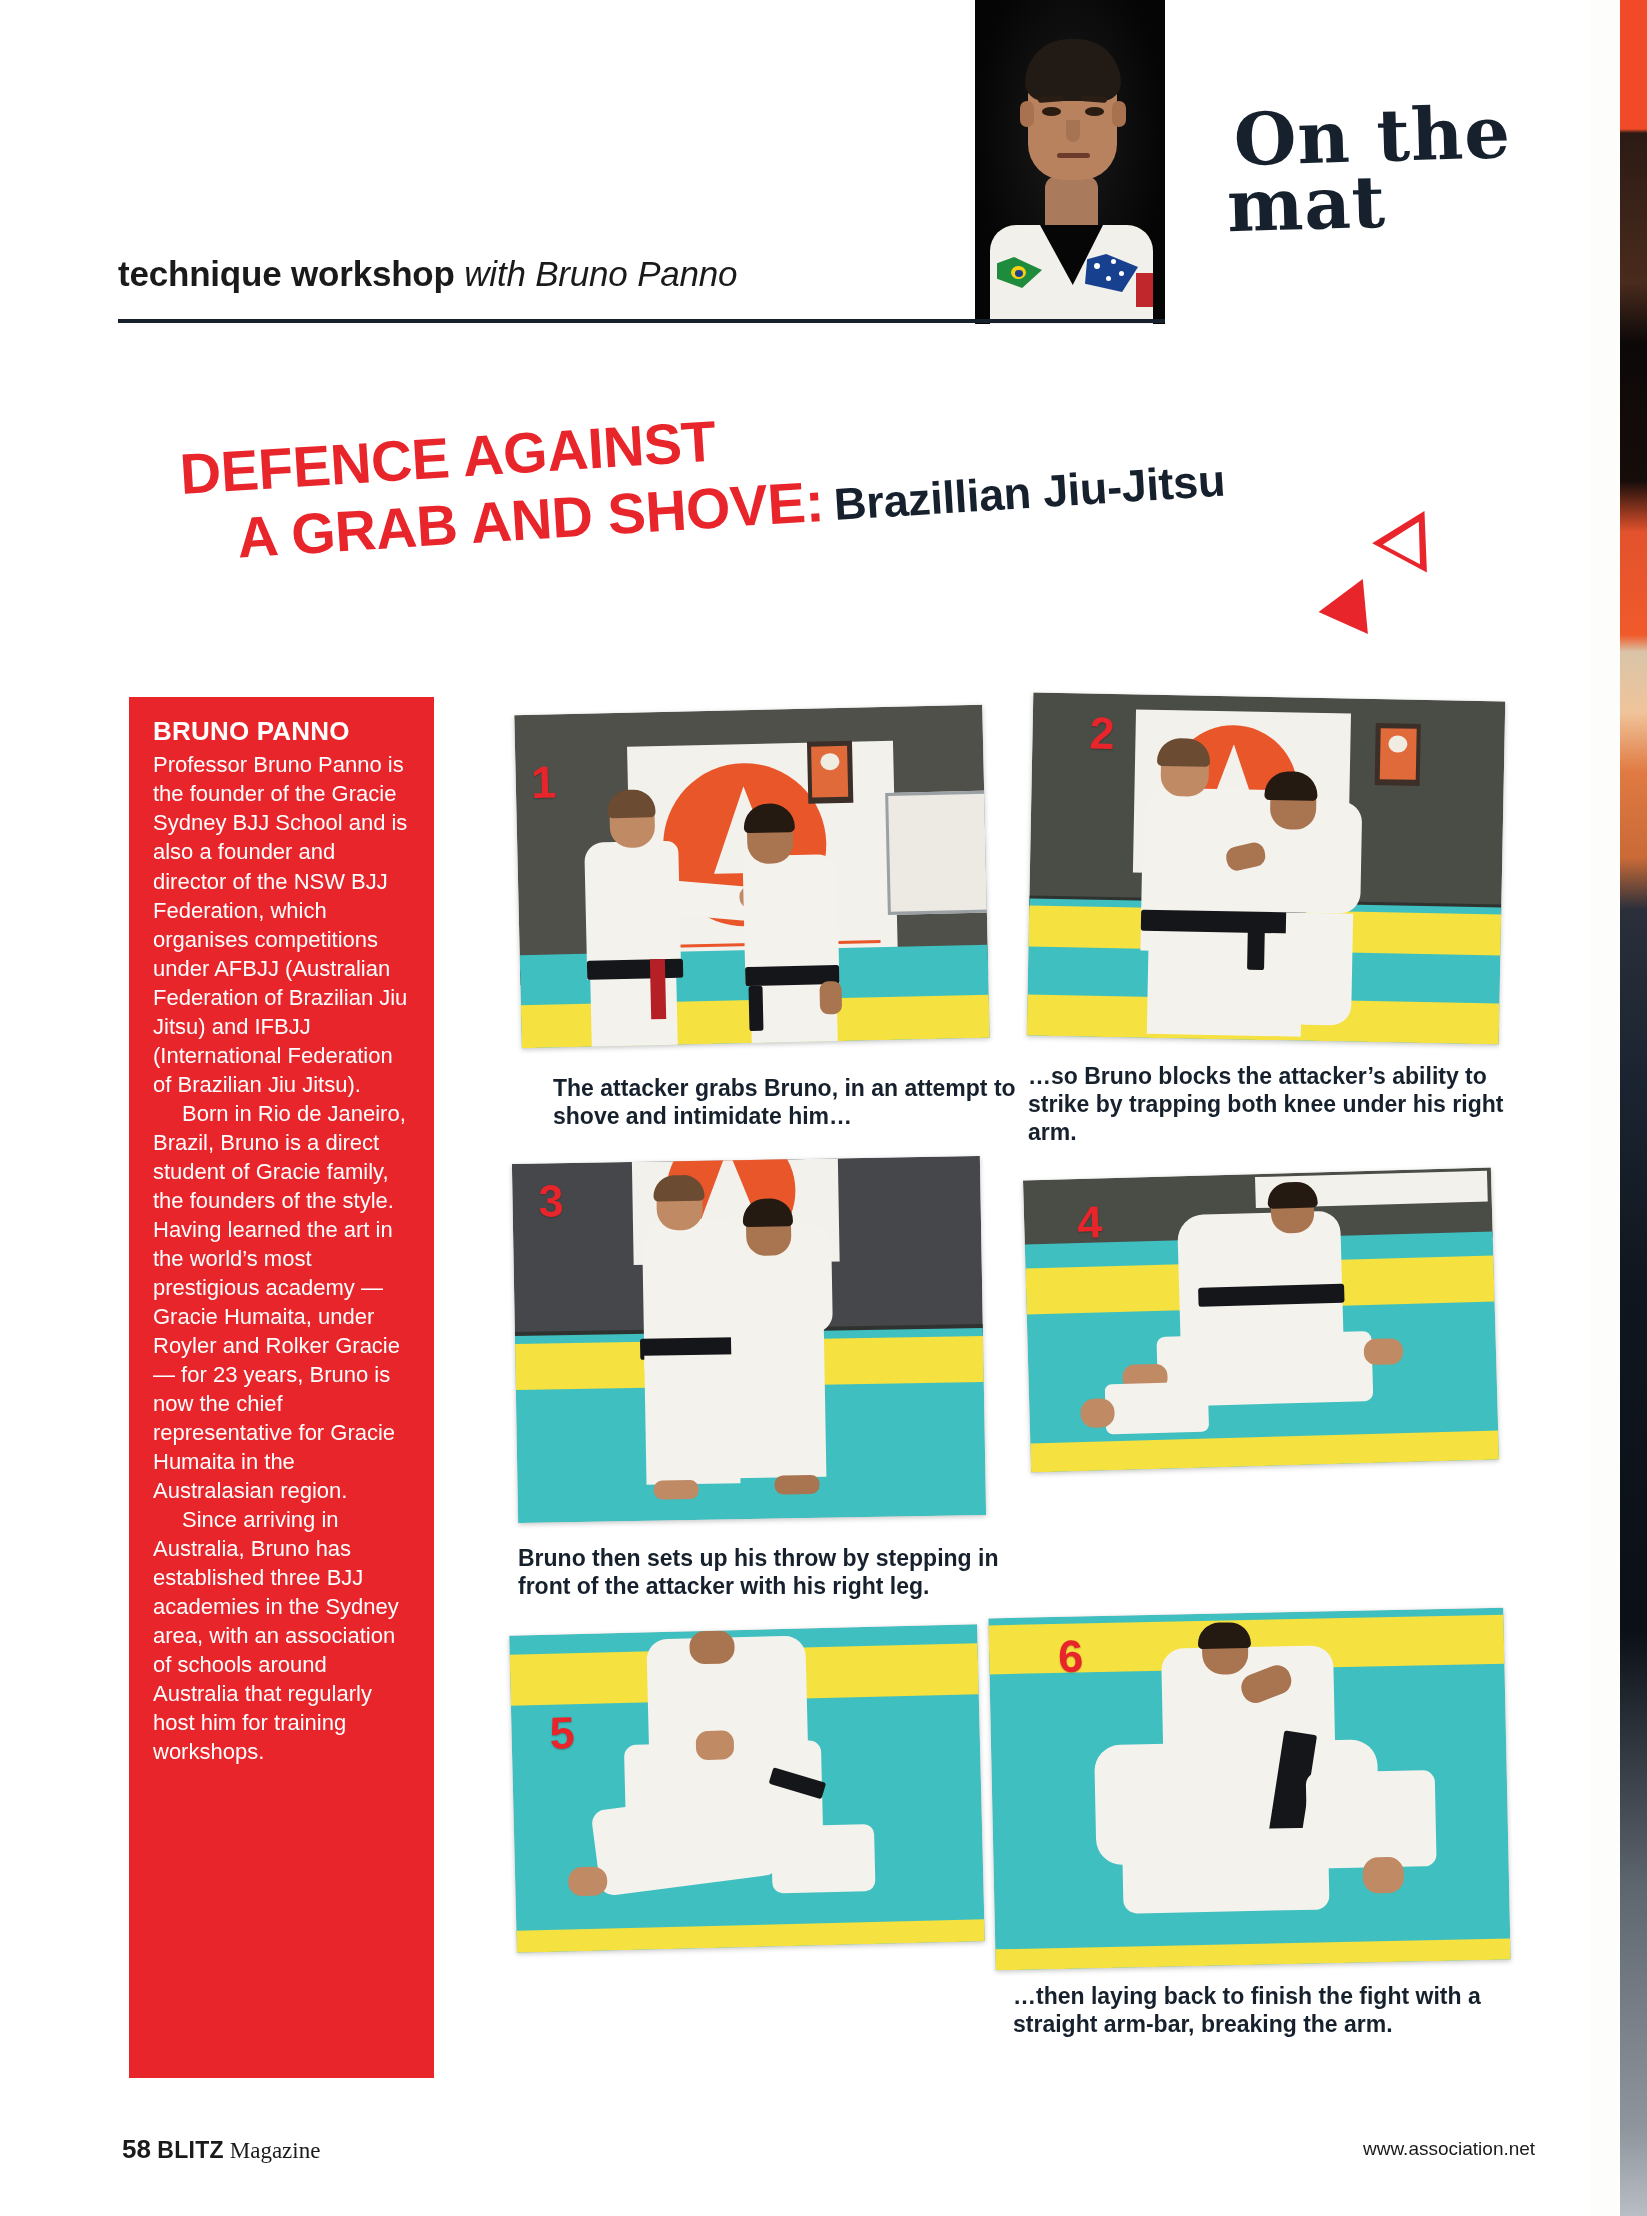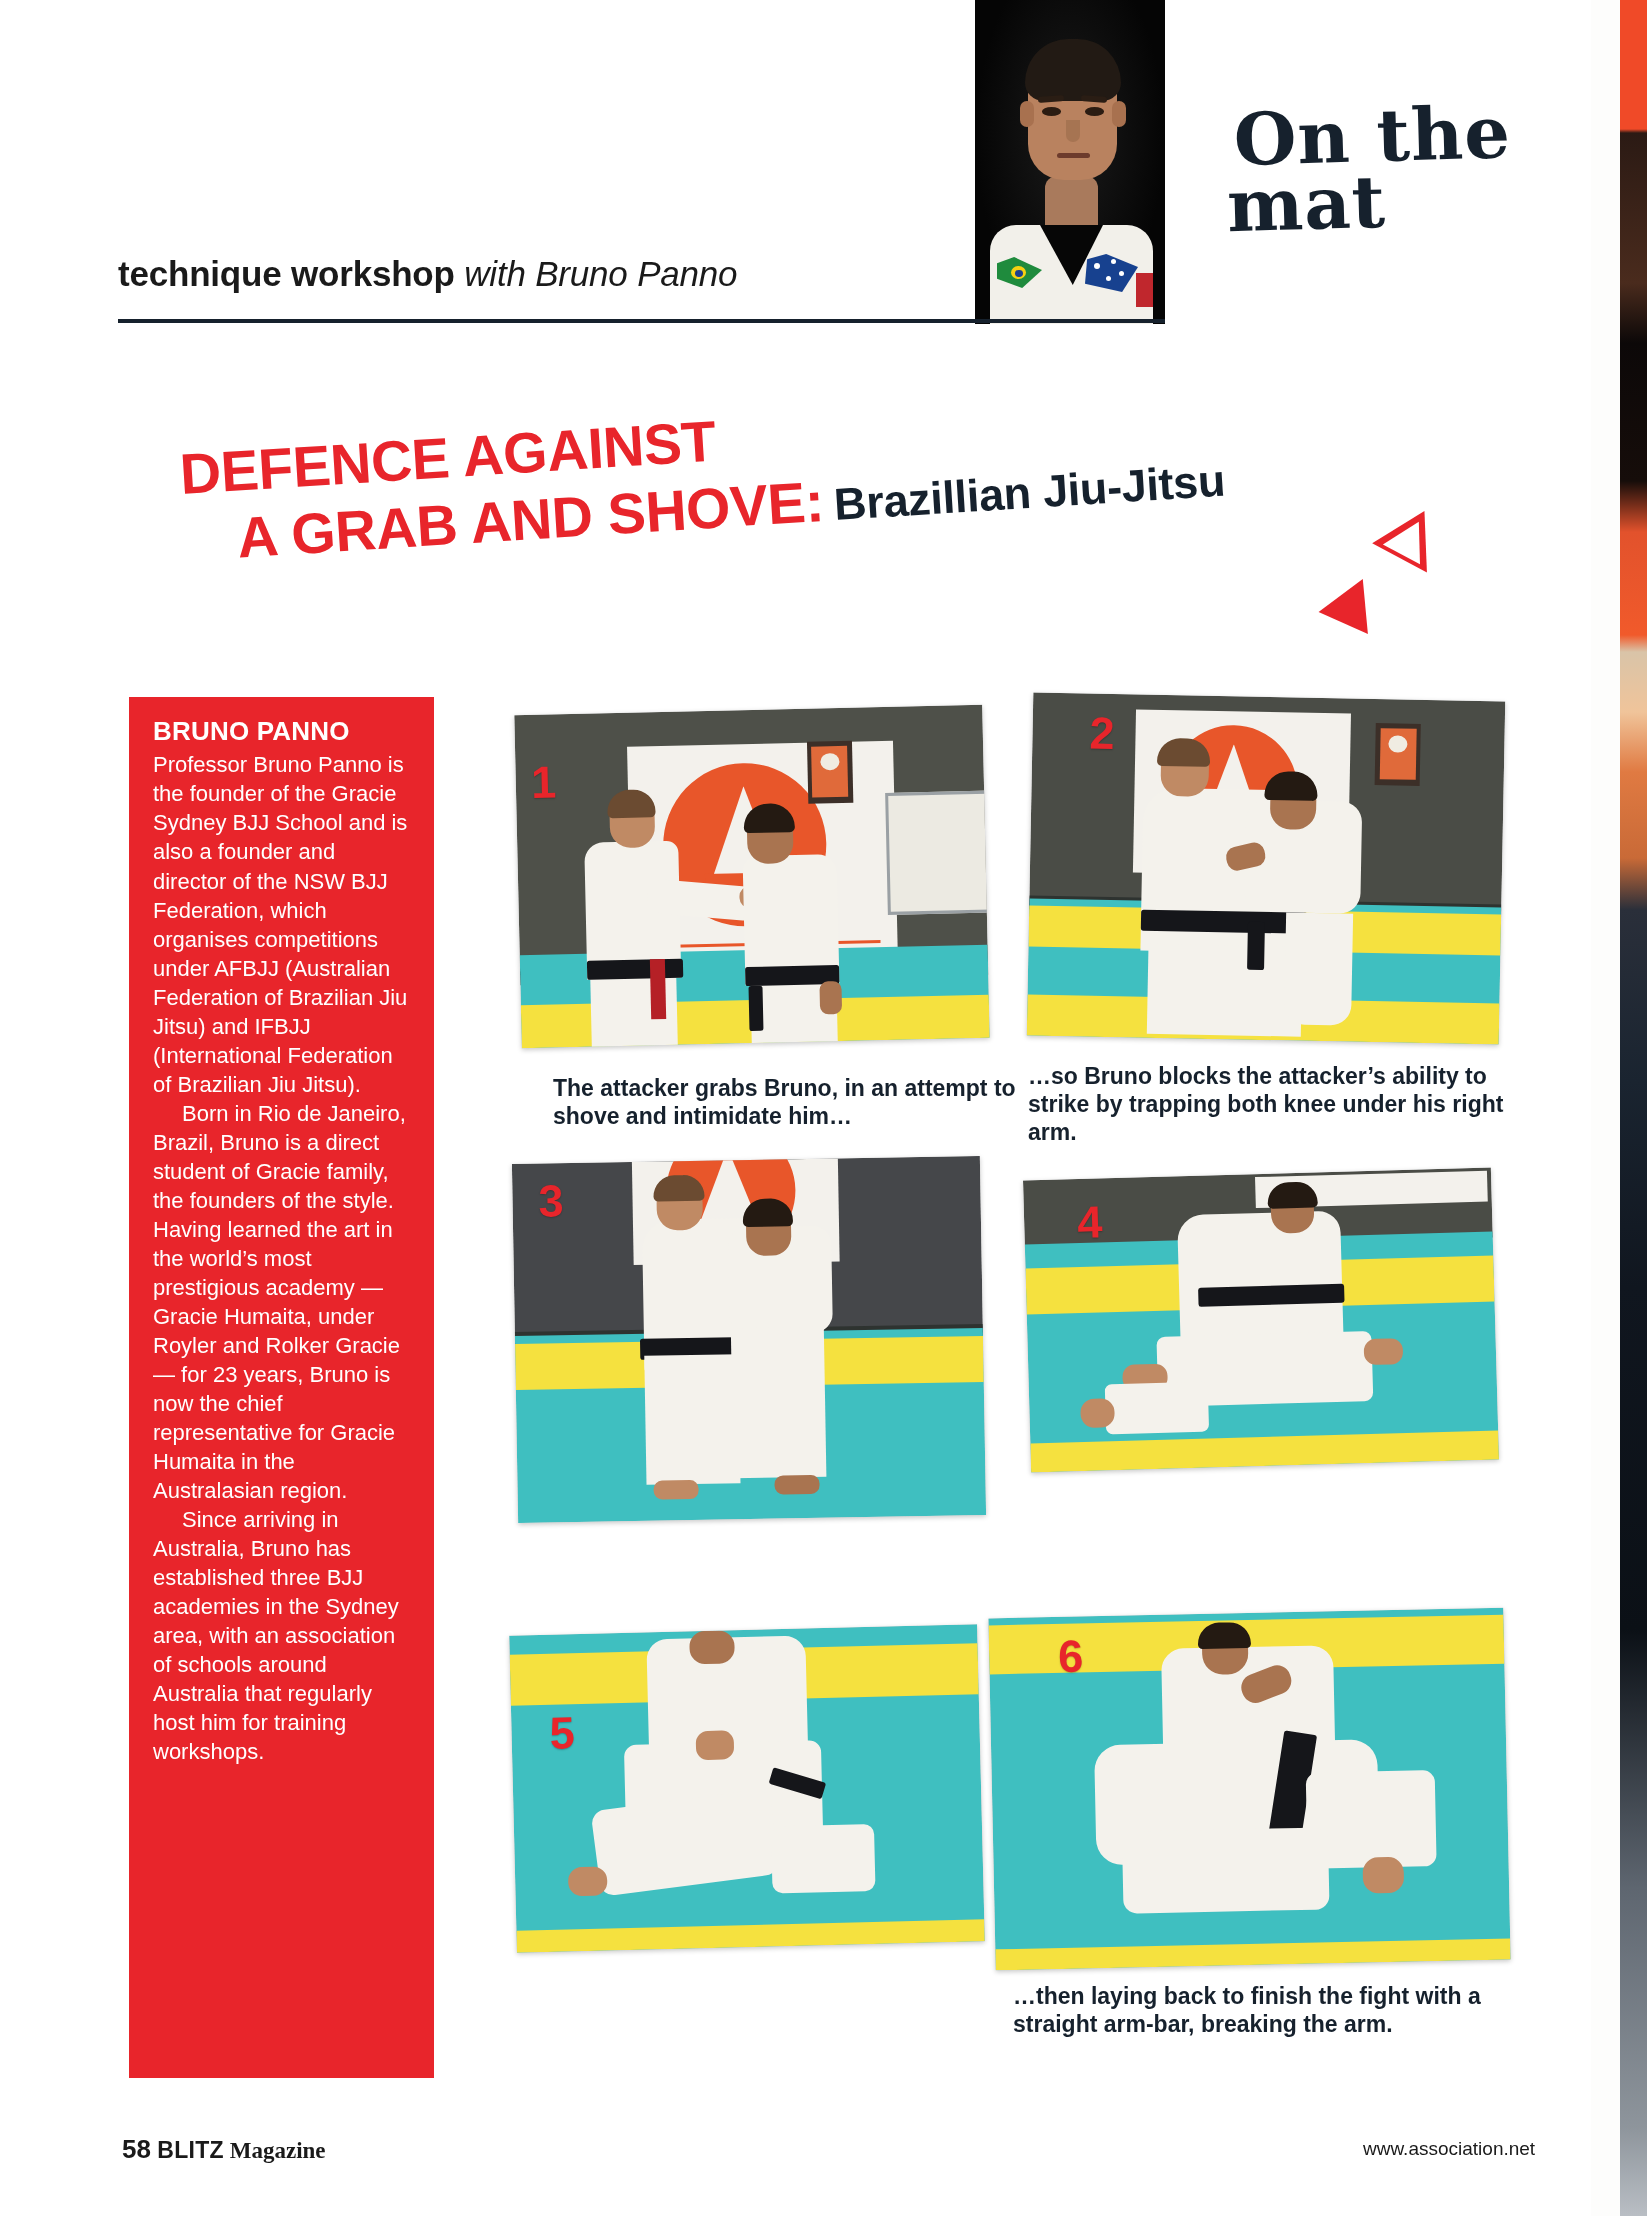--- a/index.html
+++ b/index.html
@@ -164,21 +164,21 @@
   .skin-d{position:absolute;background:#a97450;}
   .hair-d{position:absolute;background:#241a12;}
   .hair-l{position:absolute;background:#6b4b31;}
 
   
   .foot-left{
     position:absolute;left:122px;top:2134px;font-size:23px;color:#1a1a1a;white-space:nowrap;
   }
   .foot-left .pg{font-weight:700;font-size:26px;}
   .foot-left .bz{font-weight:700;letter-spacing:0.3px;}
-  .foot-left .mg{font-family:"Liberation Serif", serif;font-weight:700;}
+  .foot-left .mg{font-family:"Liberation Serif", serif;font-weight:400;}
   .foot-right{
     position:absolute;left:1363px;top:2138px;font-size:19px;color:#1a1a1a;white-space:nowrap;
   }
 </style>
 </head>
 <body>
 
 <div class="page">
 
   <div class="edge-gutter"></div>
@@ -317,20 +317,21 @@
     <div class="skin-d" style="left:233px;top:48px;width:45px;height:48px;border-radius:19px;"></div>
     <div class="hair-d" style="left:230px;top:39px;width:50px;height:27.5px;border-radius:22px 22px 5.1px 5.1px;"></div>
     <div class="belt" style="left:125px;top:177px;width:163px;height:20.6px;"></div>
     <div class="belt" style="left:156px;top:194px;width:15.4px;height:60px;"></div>
     <div class="gi-w" style="left:129px;top:194px;width:94px;height:129px;"></div>
     <div class="gi-w" style="left:216px;top:168px;width:93px;height:150px;"></div>
     <div class="skin" style="left:136px;top:319px;width:45px;height:19px;border-radius:8.6px;"></div>
     <div class="skin-d" style="left:257px;top:316px;width:45px;height:19px;border-radius:8.6px;"></div>
     <div class="num" style="left:26px;top:15.4px;">3</div>
   </div>
+  <div class="cap" style="left:518px;top:1544px;width:481px;">Bruno then sets up his throw by stepping in front of the attacker with his right leg.</div>
 
   <div class="photo" style="left:1027px;top:1174px;width:468px;height:292px;transform:rotate(-1.6deg);">
     <div class="wall" style="height:24%;background:#4a4c46;"></div>
     <div class="banner" style="left:232px;top:3.4px;width:232px;height:31px;"></div>
     <div class="mat-t" style="height:78%;"></div>
     <div class="mat-y2" style="top:30%;height:16%;"></div>
     <div class="mat-y" style="height:10%;"></div>
 
     <div class="gi-w" style="left:153px;top:39px;width:163px;height:129px;border-radius:26px 22px 0 0;"></div>
     <div class="skin-d" style="left:247px;top:15.4px;width:43px;height:45px;border-radius:19px;"></div>

